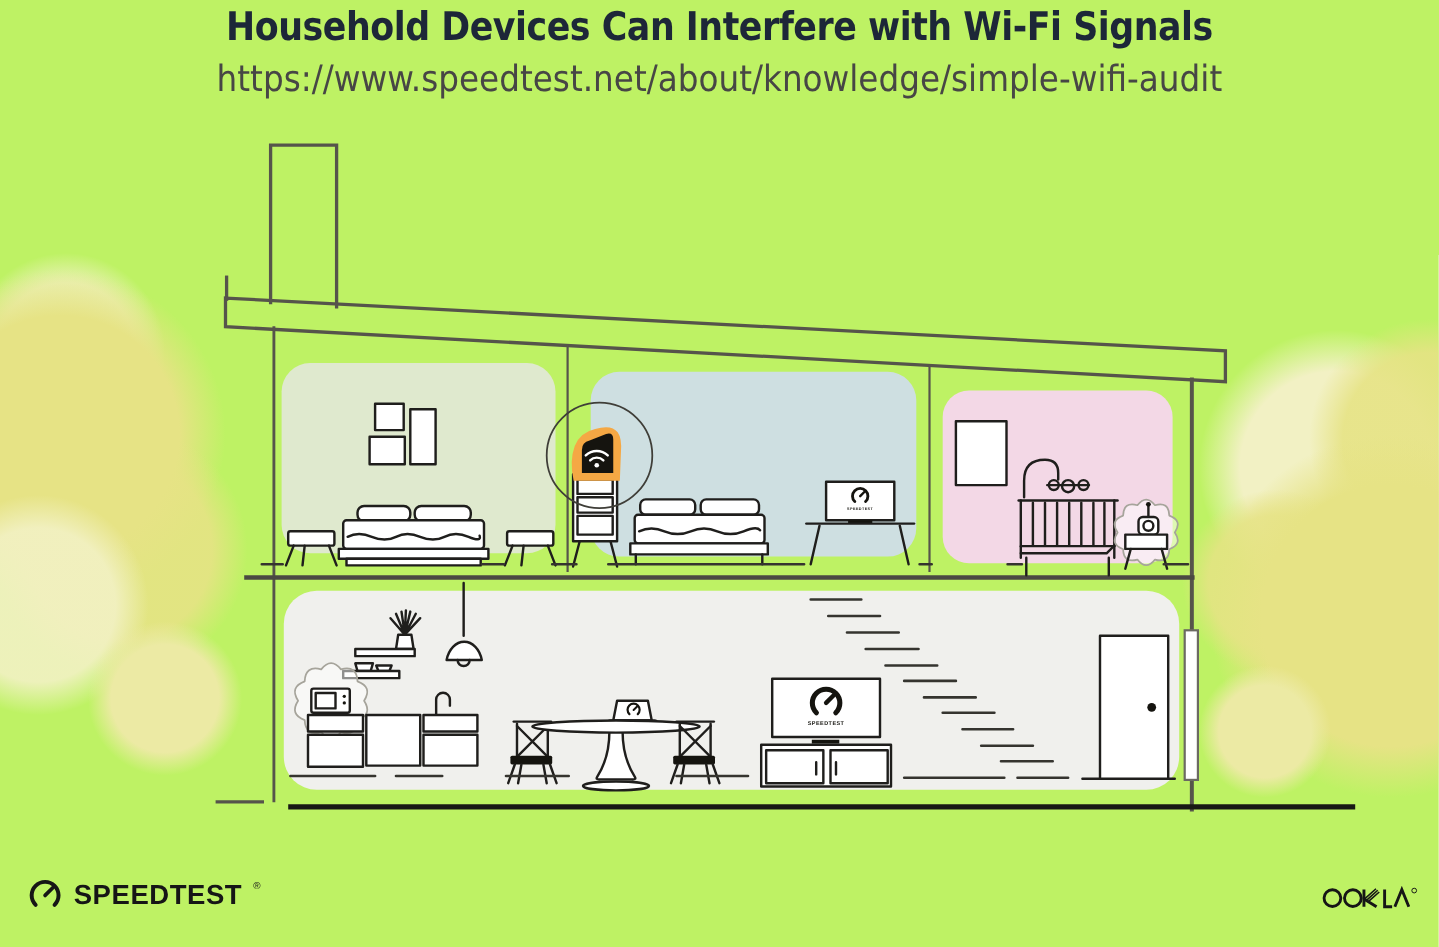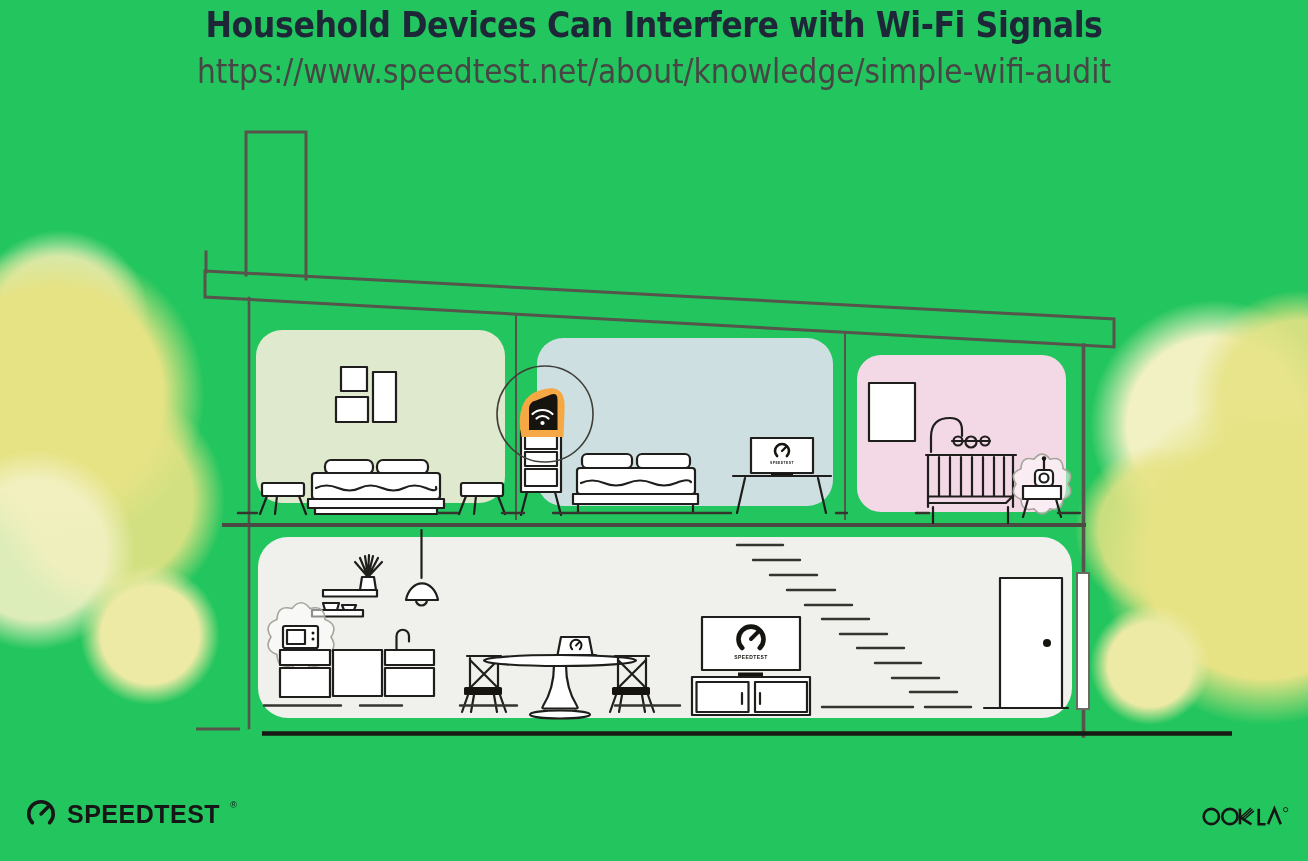--- a/index.html
+++ b/index.html
@@ -1,16 +1,16 @@
 <!DOCTYPE html>
 <html><head>
 <meta charset="utf-8">
 <style>
   html,body{margin:0;padding:0;background:#ffffff;}
-  .page{position:relative;width:1308px;height:861px;background:#22c55e;overflow:hidden;
+  .page{position:relative;width:1308px;height:861px;background:#bef264;overflow:hidden;
         font-family:"Liberation Sans",sans-serif;}
   .title{position:absolute;top:4px;left:0;width:100%;text-align:center;margin:0;
          font-size:36px;font-weight:bold;color:#1d2738;letter-spacing:-0.5px;
          transform:scaleX(.88);font-family:"DejaVu Sans",sans-serif;}
   .url{position:absolute;top:52px;left:0;width:100%;text-align:center;
        font-size:33px;font-weight:400;color:#474645;transform:scaleX(.9);
        font-family:"DejaVu Sans",sans-serif;}
   .scene{position:absolute;left:0;top:0;}
   
   .struct{stroke:#56544b;fill:none;stroke-linecap:square;}

